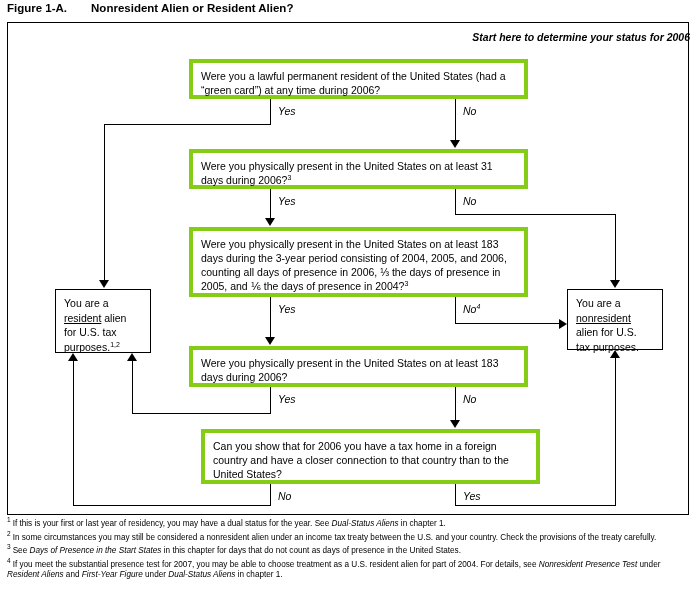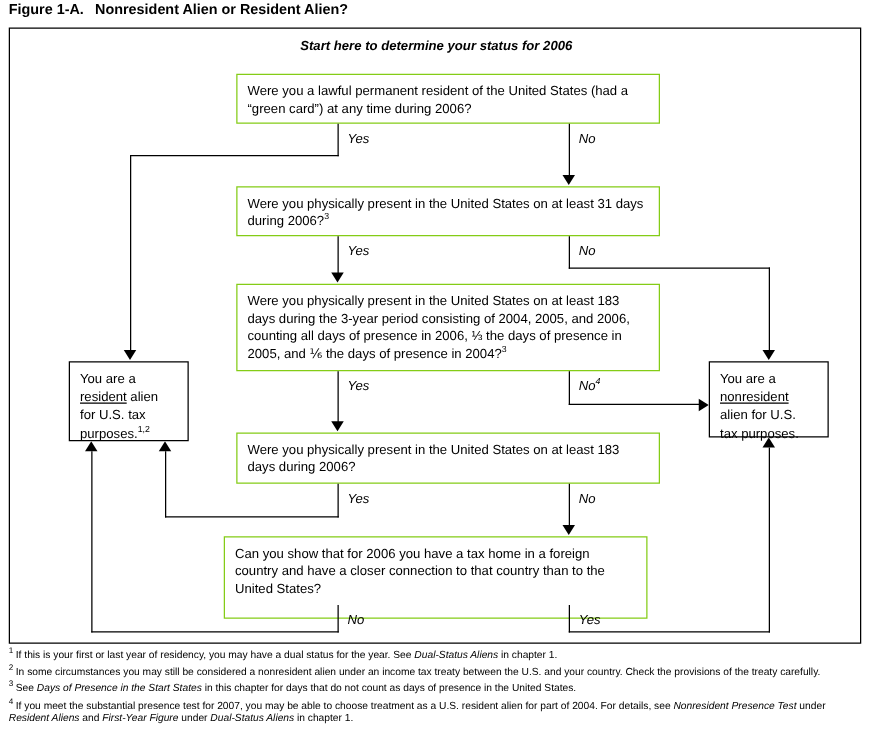--- a/index.html
+++ b/index.html
@@ -6,52 +6,52 @@
   body{
     width:697px;height:604px;position:relative;overflow:hidden;
     font-family:"Liberation Sans","DejaVu Sans",sans-serif;
     color:#000;-webkit-font-smoothing:antialiased;
   }
   .fig-caption{
     position:absolute;left:7px;top:2px;width:680px;height:18px;
     font-size:11.5px;font-weight:bold;white-space:nowrap;
   }
   .fig-caption .fig-num{font-weight:bold;margin-top:44px;}
-  .fig-caption .fig-title{font-weight:bold;margin-left:9px;}
+  .fig-caption .fig-title{font-weight:bold;margin-left:24px;}
 
   .chart-frame{
     position:absolute;left:7px;top:22px;width:682px;height:493px;
     border:1px solid #000;box-sizing:border-box;background:#fff;
   }
 
   .start-label{
-    position:absolute;left:0;top:8px;width:682px;text-align:center;
+    position:absolute;left:0;top:8px;width:682px;text-align:right;
     font-style:italic;font-weight:bold;font-size:10.5px;
   }
 
   
   .qbox{
-    position:absolute;border:1px solid #84cc16;box-sizing:border-box;
+    position:absolute;border:4px solid #84cc16;box-sizing:border-box;
     background:#fff;font-size:10.5px;line-height:14px;
     padding:6px 8px 5px 8px;
   }
   .tbox{
     position:absolute;border:1px solid #000;box-sizing:border-box;
     background:#fff;font-size:10.5px;line-height:14.5px;
     padding:6px 7px 5px 8px;
   }
   .tbox u{text-decoration:underline;}
   sup{font-size:7px;vertical-align:super;line-height:0;}
 
   
   #box-q1{left:181px;top:36px;width:339px;height:40px;}
   #box-q2{left:181px;top:126px;width:339px;height:40px;}
   #box-q3{left:181px;top:204px;width:339px;height:70px;}
   #box-q4{left:181px;top:323px;width:339px;height:41px;}
-  #box-q5{left:171px;top:406px;width:339px;height:66px;}
+  #box-q5{left:193px;top:406px;width:339px;height:55px;}
   #box-resident{left:47px;top:266px;width:96px;height:64px;}
   #box-nonresident{left:559px;top:266px;width:96px;height:61px;}
 
   
   .ln{position:absolute;background:#000;}
   .lnv{width:1px;}
   .lnh{height:1px;}
   .arrow{position:absolute;width:0;height:0;}
   .arrow-down{
     border-left:5px solid transparent;border-right:5px solid transparent;

